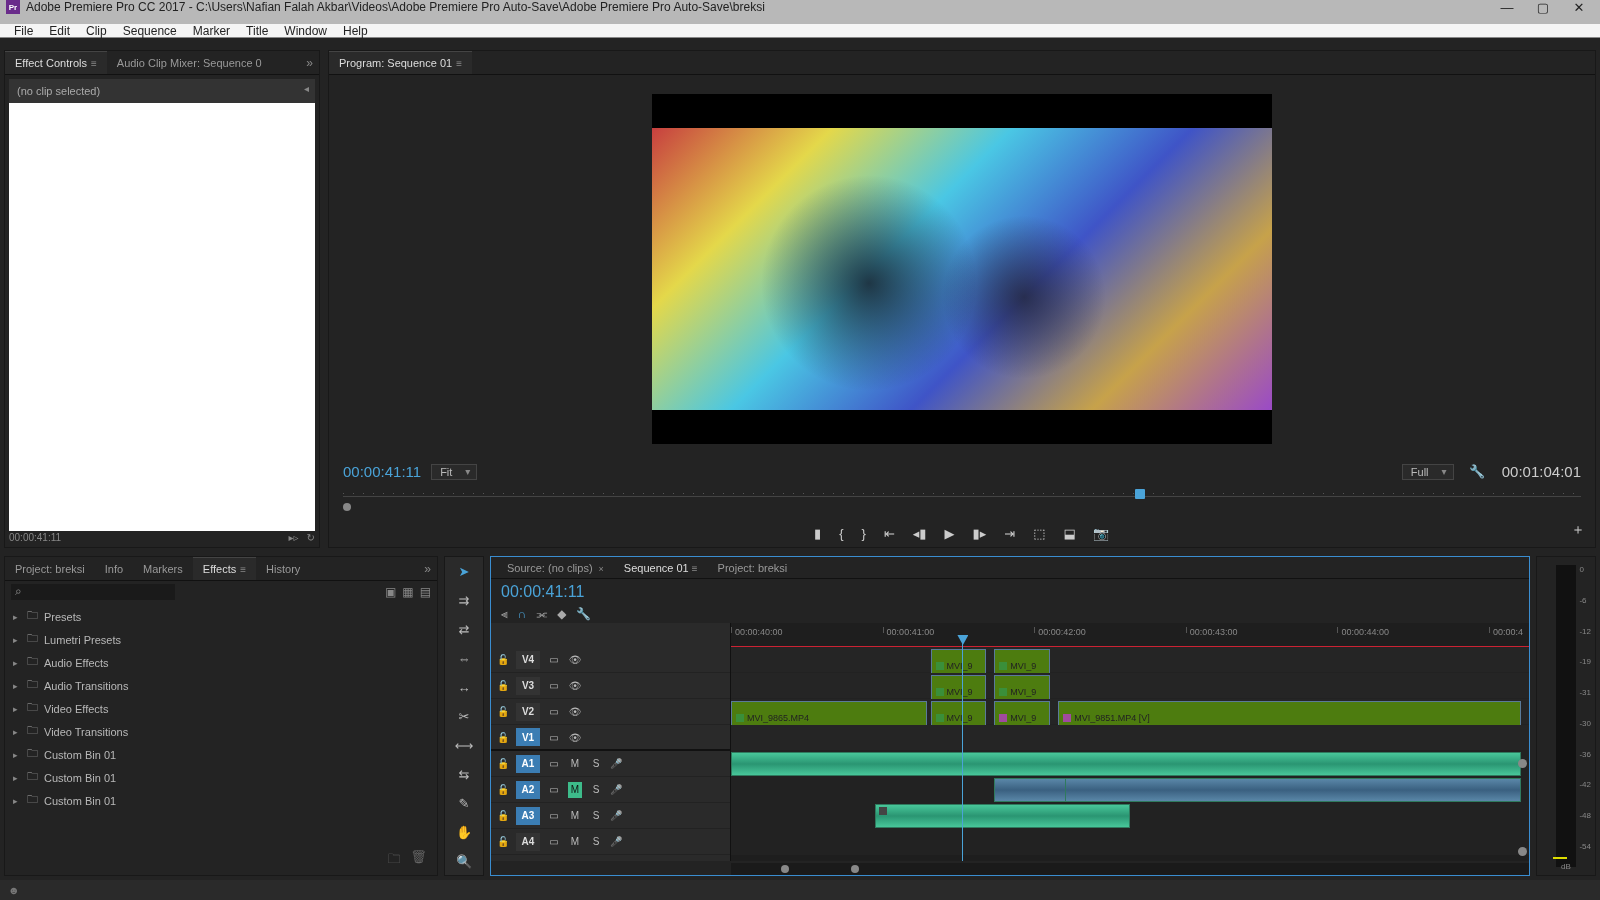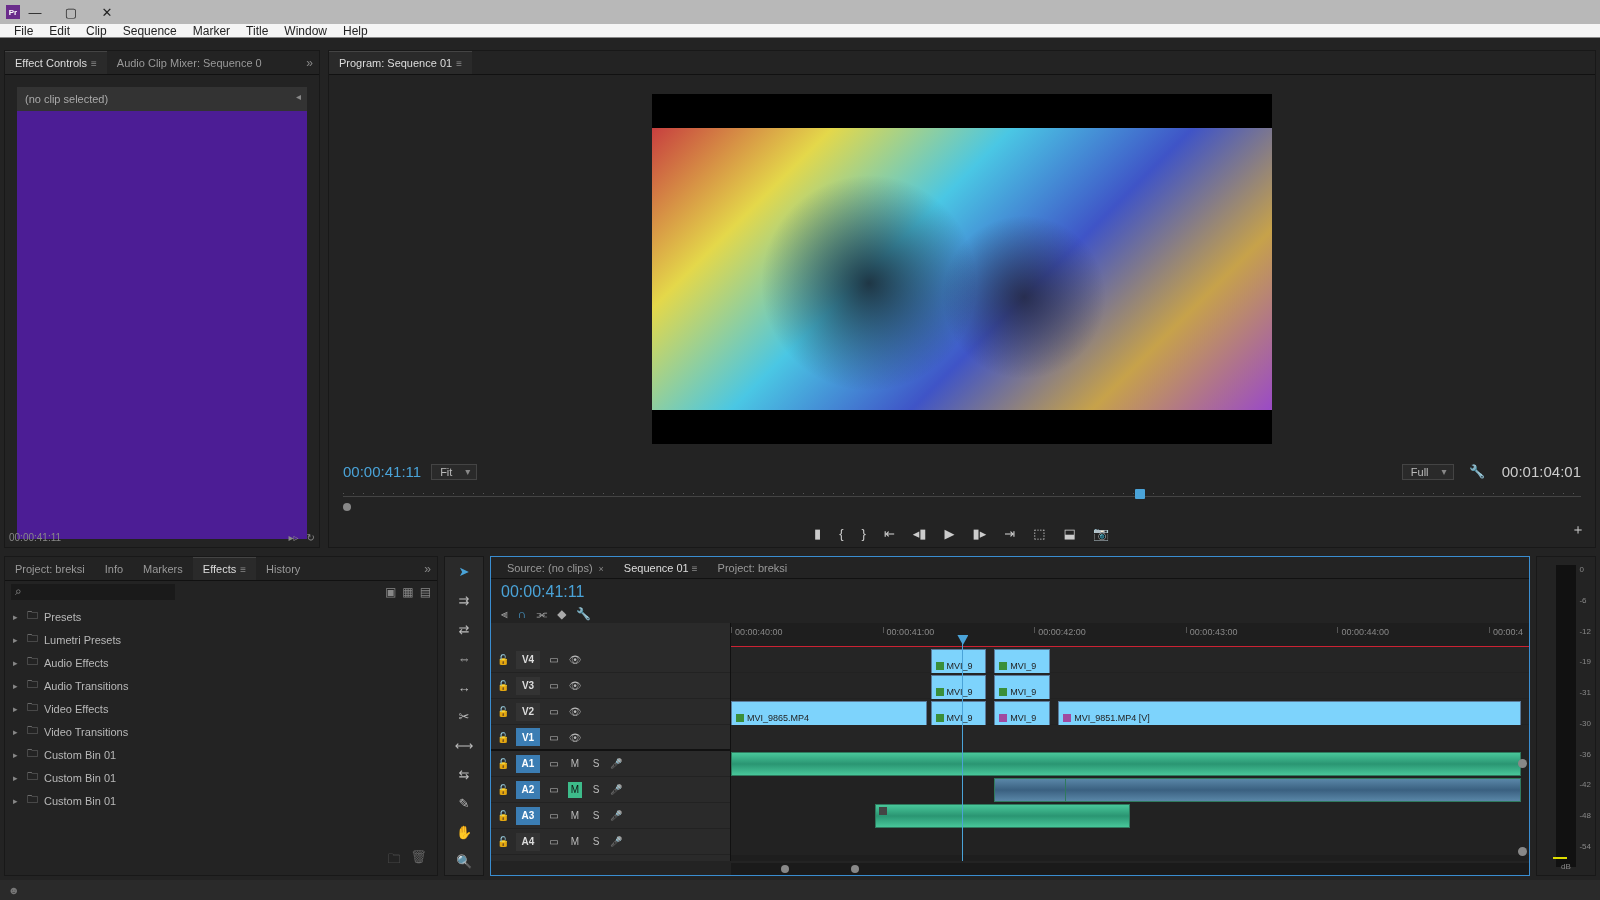--- a/index.html
+++ b/index.html
@@ -1,39 +1,39 @@
 <!DOCTYPE html>
 <html><head>
 <meta charset="utf-8">
 <style>
 * { margin: 0; padding: 0; box-sizing: border-box; font-family: "Segoe UI", Arial, sans-serif; }
 body { background: #232323; color: #b8b8b8; font-size: 11px; overflow: hidden; width: 1600px; height: 900px; position: relative; }
 
 
-.titlebar { height: 24px; background: #b8b8b8; display: flex; align-items: center; padding: 0 6px; color: #222; }
+.titlebar { height: 24px; background: #b8b8b8; display: flex; padding: 0 6px; color: #222; }
 .titlebar .icon { width: 14px; height: 14px; background: #6a2c8b; margin-right: 6px; display:flex;align-items:center;justify-content:center;color:#fff;font-size:8px;font-weight:bold; }
 .titlebar .title { flex: 1; font-size: 12px; }
 .titlebar .wbtns { display: flex; gap: 18px; padding-right: 6px; }
 .titlebar .wbtn { width: 18px; text-align: center; font-size: 13px; cursor: pointer; }
 
 
 .menubar { height: 14px; background: #f5f5f5; display: flex; align-items: center; padding: 0 6px; color: #222; font-size: 12px; border-bottom: 1px solid #888; }
 .menubar span { padding: 0 8px; cursor: pointer; }
 
 
 .main { position: absolute; top: 46px; left: 0; right: 0; bottom: 20px; background: #232323; }
 
 
 .effctl { position: absolute; left: 4px; top: 4px; width: 316px; height: 498px; background: #232323; border: 1px solid #181818; }
 .panel-tabs { height: 24px; display: flex; align-items: center; border-bottom: 1px solid #111; font-size: 11px; }
 .panel-tab { padding: 0 10px; height: 100%; display: flex; align-items: center; color: #999; cursor: pointer; gap:4px;}
 .panel-tab.active { background: #2a2a2a; color: #ddd; border-top: 1px solid #444; }
 .hamburger { font-size: 10px; color: #888; }
 .overflow-arrows { margin-left:auto; padding-right:6px; color:#888; font-size:12px;}
-.effctl-body { position: relative; height: calc(100% - 44px); background: #4c1d95; margin: 12px; }
+.effctl-body { position: relative; height: calc(100% - 44px); background: #ffffff; margin: 4px; }
 .effctl-msg { padding: 6px 8px; color: #aaa; background:#333; }
 .effctl-foot { position: absolute; bottom: 1px; left: 4px; right: 4px; height: 18px; display: flex; align-items: center; justify-content: space-between; color: #888; font-size: 10px; }
 
 
 .program { position: absolute; left: 328px; right: 4px; top: 4px; height: 498px; background: #232323; border: 1px solid #181818; }
 .prog-canvas-wrap { position: absolute; top: 28px; left: 0; right: 0; height: 380px; display: flex; align-items: center; justify-content: center; }
 .prog-canvas { width: 620px; height: 350px; background: #000; display:flex; align-items:center; justify-content:center; }
 .prog-frame { width: 620px; height: 282px; background: linear-gradient(135deg,#c73f3f 0%,#e4d84a 20%,#4ac7e4 40%,#3f54c7 60%,#c7a24a 80%,#9a4ac7 100%); position: relative; overflow:hidden; }
 .prog-frame::before { content:""; position:absolute; inset:0; background: radial-gradient(circle at 35% 55%, rgba(20,20,30,0.8) 0%, transparent 25%), radial-gradient(circle at 60% 60%, rgba(30,30,30,0.7) 0%, transparent 20%); }
 .prog-info { position: absolute; left: 14px; right: 14px; top: 412px; display: flex; align-items: center; gap: 10px; }
@@ -95,21 +95,21 @@
 .tl-ruler { height: 24px; border-bottom:1px solid #444; position:relative; font-size:9px; color:#888; }
 .tl-ruler .tick { position:absolute; top:4px; border-left:1px solid #555; height:6px; padding-left:3px; }
 .tl-redline { position:absolute; top:23px; left:0; right:0; height:2px; background:#c23; }
 .tl-playhead { position:absolute; top:12px; bottom:0; width:1px; background:#4aa3d8; z-index:5;}
 .tl-playhead::before { content:""; position:absolute; top:0; left:-5px; width:11px; height:10px; background:#4aa3d8; clip-path: polygon(0 0,100% 0,50% 100%);}
 .tl-scroll-dot { position:absolute; width:9px; height:9px; border-radius:50%; background:#888; right:2px; }
 
 .track { height:26px; border-bottom:1px solid #222; position:relative; }
 .track.video { background:#252525; }
 .track.audio { background:#222; }
-.clip { position:absolute; top:2px; height:20px; background:#7dd3fc; border:1px solid #5a7a9a; color:#222; font-size:9px; display:flex; align-items:center; padding:16px 4px; gap:3px; white-space:nowrap; overflow:hidden;}
+.clip { position:absolute; top:2px; height:20px; background:#4d7c0f; border:1px solid #5a7a9a; color:#222; font-size:9px; display:flex; align-items:center; padding:16px 4px; gap:3px; white-space:nowrap; overflow:hidden;}
 .clip .fx{ width:8px;height:8px; background:#3a8f3a; display:inline-block;}
 .clip .fxp{ width:8px;height:8px; background:#a04aa0; display:inline-block;}
 .aclip { position:absolute; top:1px; height:24px; border:1px solid #2f7a5e; color:#222; font-size:9px; overflow:hidden;}
 .aclip.green { background: linear-gradient(180deg,#48c79a 0%,#2a9572 50%,#48c79a 100%); }
 .aclip.blue { background: linear-gradient(180deg,#5a87a8 0%,#3a6080 50%,#5a87a8 100%); }
 .aclip .fxa{position:absolute;left:3px;top:2px;width:8px;height:8px;background:#444;}
 .tl-zoombar { position:absolute; bottom:0; left:240px; right:0; height:12px; background:#1a1a1a; }
 .tl-zoombar .zdot { position:absolute; top:2px; width:8px;height:8px; border-radius:50%; background:#888;}
 
 
@@ -120,20 +120,21 @@
 .meter-yellow{position:absolute;bottom:16px;left:16px;width:14px;height:2px;background:#dd0;}
 
 
 .status { position:absolute; bottom:0; left:0; right:0; height:20px; background:#2a2a2a; display:flex; align-items:center; padding:0 8px; color:#777; font-size:11px;}
 </style>
 </head>
 <body>
 
 <div class="titlebar">
   <div class="icon">Pr</div>
+  <div class="title">Adobe Premiere Pro CC 2017 - C:\Users\Nafian Falah Akbar\Videos\Adobe Premiere Pro Auto-Save\Adobe Premiere Pro Auto-Save\breksi</div>
   <div class="wbtns">
     <div class="wbtn">—</div>
     <div class="wbtn">▢</div>
     <div class="wbtn">✕</div>
   </div>
 </div>
 
 <div class="menubar">
   <span>File</span>
   <span>Edit</span>

